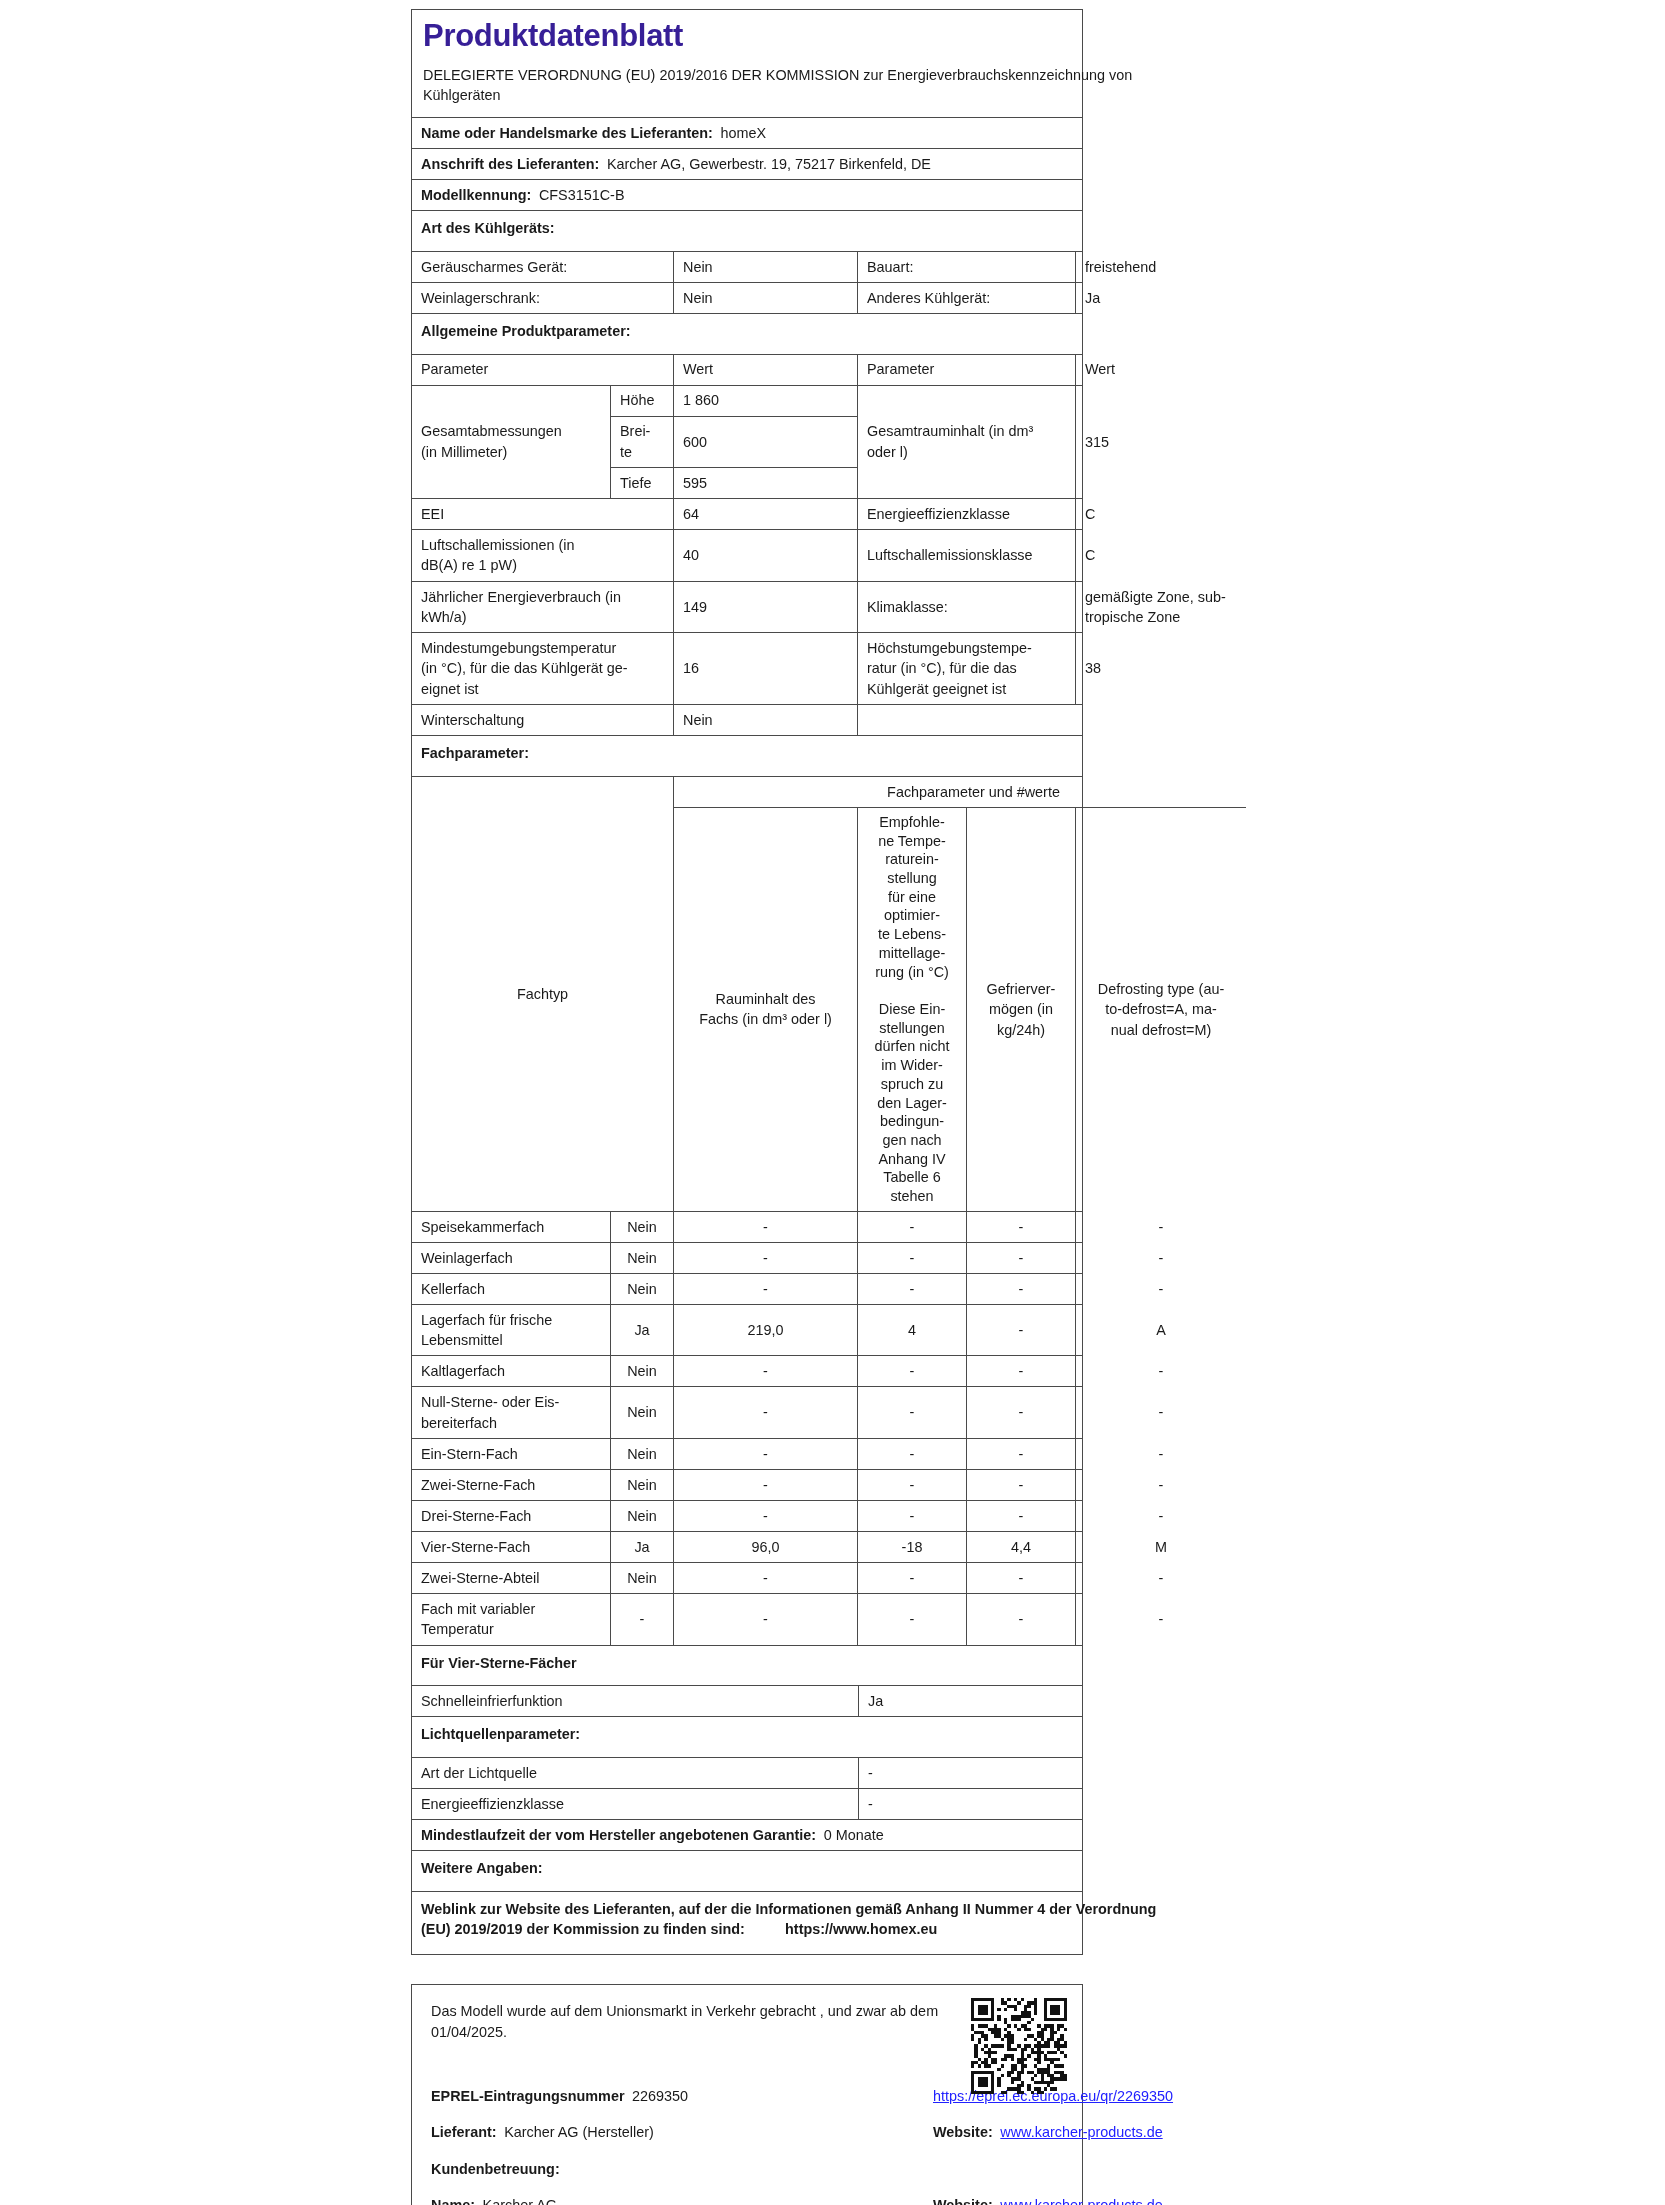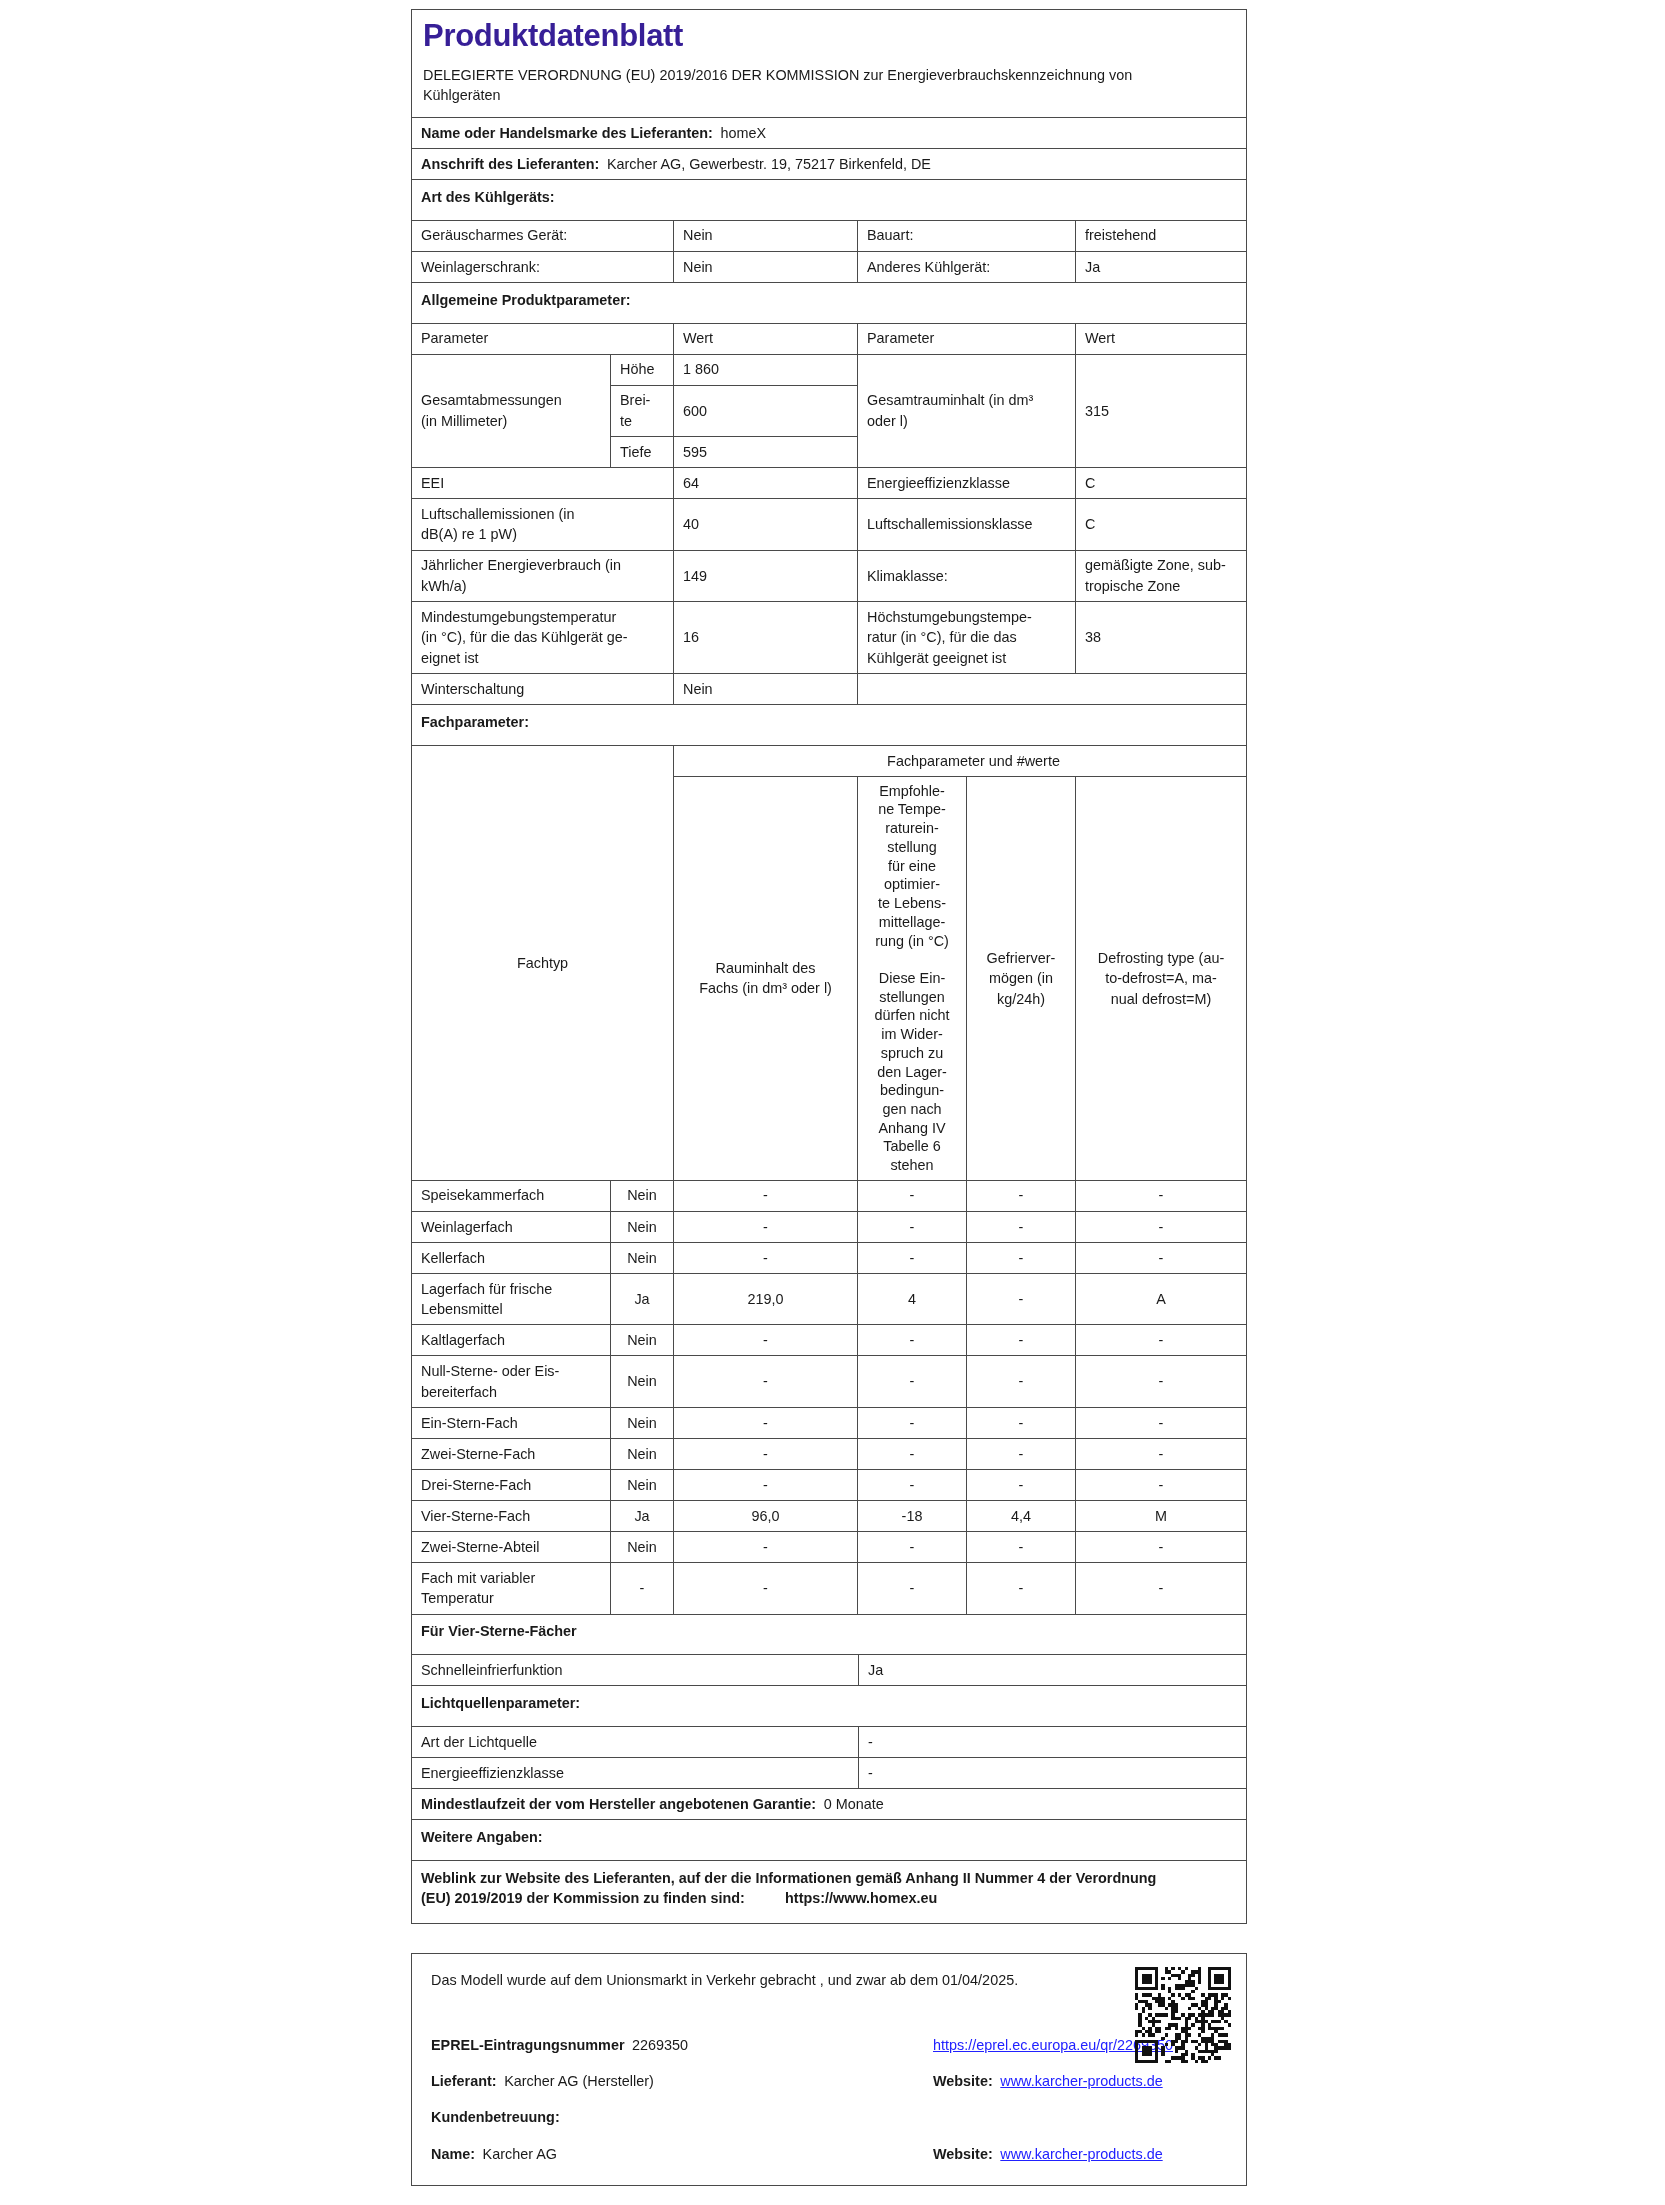--- a/index.html
+++ b/index.html
@@ -8,21 +8,21 @@
     --border_color:#4a4a4a;
   }
   *{box-sizing:border-box;}
   html,body{margin:0;padding:0;}
   body{
     width:1666px;min-height:2205px;background:#ffffff;
     font-family:"Liberation Sans","DejaVu Sans",sans-serif;
     font-size:14.4px;line-height:1.42;color:#1a1a1a;
   }
   .box{
-    margin-left:411px;width:836px;background:#fff;
+    margin-left:411px;width:672px;background:#fff;
     border:1.4px solid var(--border_color);
   }
   .main-box{margin-top:9px;}
   .market-box{margin-top:29px;position:relative;padding:16.5px 19px 20.6px 19px;}
   .row{display:grid;border-top:1.4px solid var(--border_color);}
   .row.first{border-top:none;}
   .g1{grid-template-columns:834px;}
   .g4{grid-template-columns:261px 184px 218px 171px;}
   .gdim{grid-template-columns:198px 63px 184px 218px 171px;}
   .gfh{grid-template-columns:261px 184px 109px 109px 171px;}
@@ -71,20 +71,25 @@
   <div class="row g1">
     <div class="cell">
       <span class="lbl">Name oder Handelsmarke des Lieferanten:</span><span class="val">homeX</span>
     </div>
   </div>
   <div class="row g1">
     <div class="cell">
       <span class="lbl">Anschrift des Lieferanten:</span><span class="val">Karcher AG, Gewerbestr. 19, 75217 Birkenfeld, DE</span>
     </div>
   </div>
+  <div class="row g1">
+    <div class="cell">
+      <span class="lbl">Modellkennung:</span><span class="val">CFS3151C-B</span>
+    </div>
+  </div>
 
   <div class="row g1">
     <div class="cell sech">Art des Kühlgeräts:</div>
   </div>
   <div class="row g4">
     <div class="cell">Geräuscharmes Gerät:</div>
     <div class="cell">Nein</div>
     <div class="cell">Bauart:</div>
     <div class="cell">freistehend</div>
   </div>

